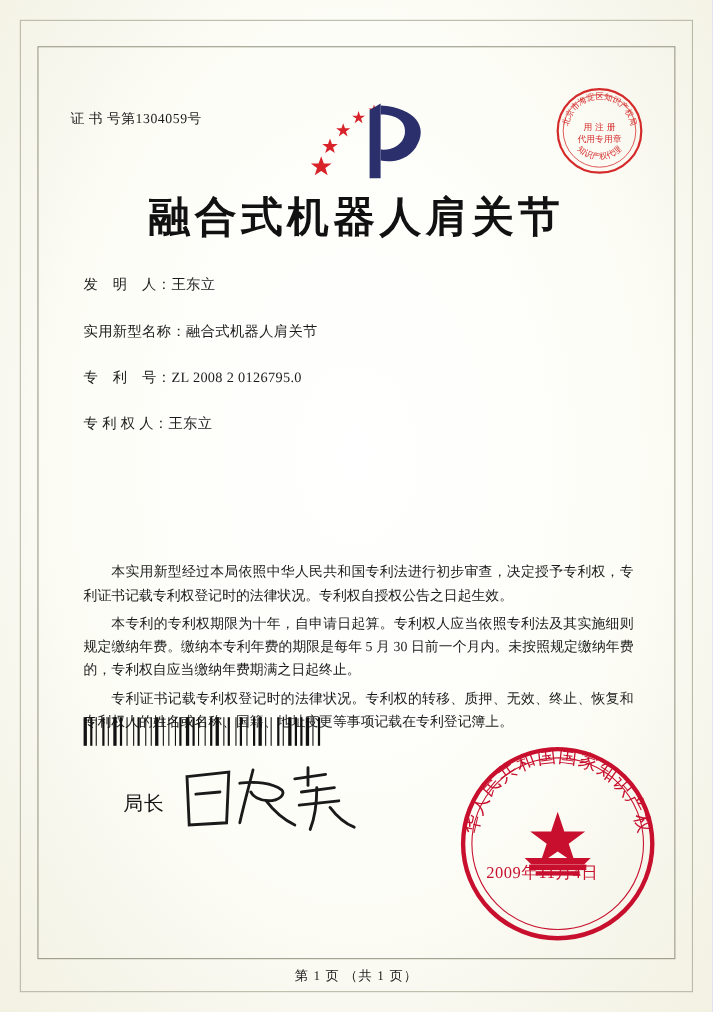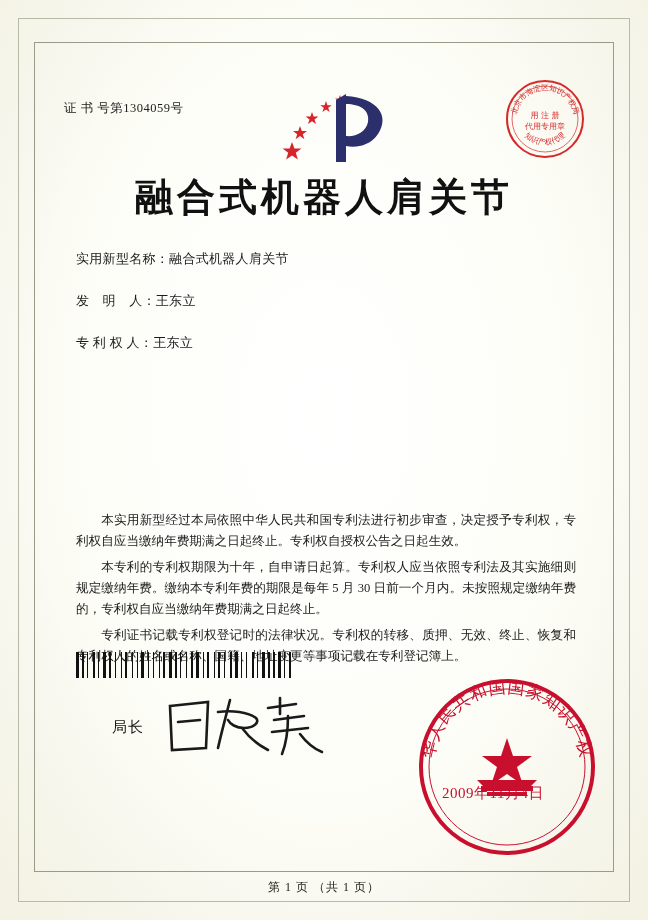--- a/index.html
+++ b/index.html
@@ -137,21 +137,21 @@
     background: #111;
     height: 100%;
     margin-right: 1px;
   }
 
   
   .sig-label {
     position: absolute;
     left: 78px;
     top: 676px;
-    font-size: 15px;
+    font-size: 18px;
     color: #151515;
     letter-spacing: 1px;
     font-family: Liberation Mono, monospace;
   }
   .signature {
     position: absolute;
     left: 122px;
     top: 648px;
     width: 180px;
     height: 70px;
@@ -230,32 +230,35 @@
         </text>
         <text x="41" y="40" font-size="8" fill="#d42a2a" text-anchor="middle" font-family="'DejaVu Serif', serif">用 注 册</text>
         <text x="41" y="51" font-size="8" fill="#d42a2a" text-anchor="middle" font-family="'DejaVu Serif', serif">代用专用章</text>
       </svg>
     </div>
 
     <div class="title">融合式机器人肩关节</div>
 
     <div class="fields">
       <div class="field">
+        <span class="lbl">发　明　人：</span><span class="val">王东立</span>
+      </div>
+      <div class="field">
         <span class="lbl">实用新型名称：</span><span class="val">融合式机器人肩关节</span>
       </div>
       <div class="field">
-        <span class="lbl">发　明　人：</span><span class="val">王东立</span>
+        <span class="lbl">专　利　号：</span><span class="val">ZL 2008 2 0126795.0</span>
       </div>
       <div class="field">
         <span class="lbl">专 利 权 人：</span><span class="val">王东立</span>
       </div>
     </div>
 
     <div class="paras">
-      <div class="para">本实用新型经过本局依照中华人民共和国专利法进行初步审查，决定授予专利权，专利权自应当缴纳年费期满之日起终止。专利权自授权公告之日起生效。</div>
+      <div class="para">本实用新型经过本局依照中华人民共和国专利法进行初步审查，决定授予专利权，专利证书记载专利权登记时的法律状况。专利权自授权公告之日起生效。</div>
       <div class="para">本专利的专利权期限为十年，自申请日起算。专利权人应当依照专利法及其实施细则规定缴纳年费。缴纳本专利年费的期限是每年 5 月 30 日前一个月内。未按照规定缴纳年费的，专利权自应当缴纳年费期满之日起终止。</div>
       <div class="para">专利证书记载专利权登记时的法律状况。专利权的转移、质押、无效、终止、恢复和专利权人的姓名或名称、国籍、地址变更等事项记载在专利登记簿上。</div>
     </div>
 
     <div class="barcode" id="barcode">
         <i style="width: 3px;"></i>
         <i style="width: 1px; background: transparent;"></i>
         <i style="width: 2px;"></i>
         <i style="width: 1px; background: transparent;"></i>
         <i style="width: 1px;"></i>

